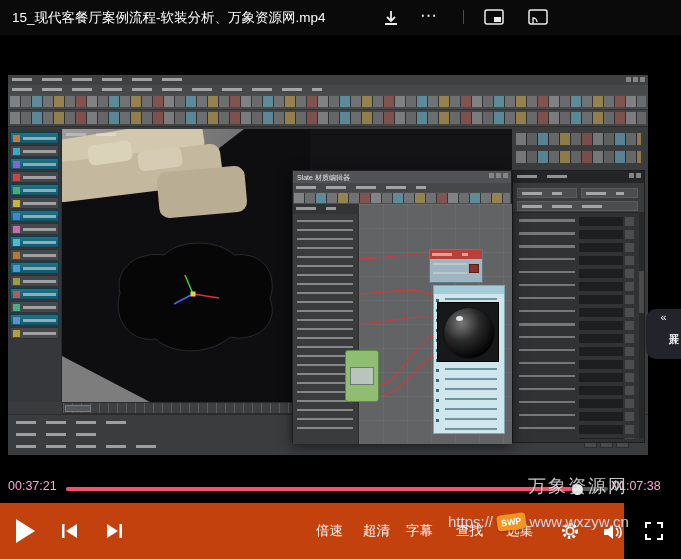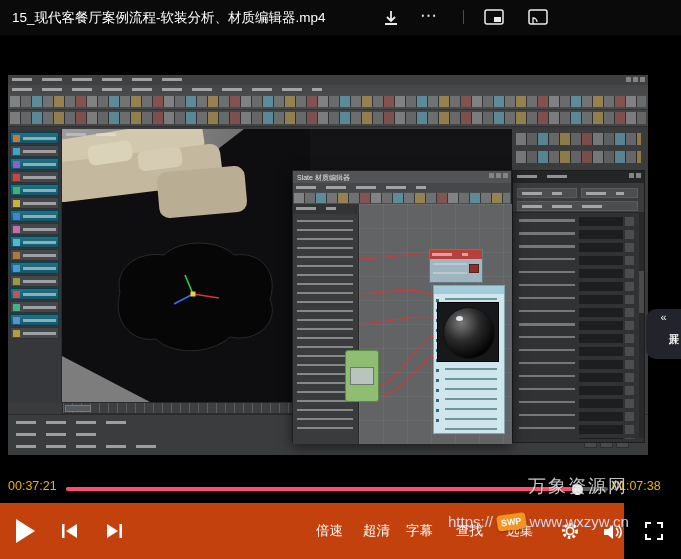--- a/index.html
+++ b/index.html
@@ -122,21 +122,21 @@
   .ov-a{top:196px;height:104px}
   .ov-b{top:309px;height:50px}
   .ov-ai-icon{position:absolute;left:5px;top:7px;width:24px;height:24px}
   .ov-lab1{position:absolute;left:0;top:34px;width:35px;font-size:10.5px}
   .ov-doc-icon{position:absolute;left:8px;top:55px;width:18px;height:18px}
   .ov-lab2{position:absolute;left:0;top:80px;width:35px;font-size:10.5px}
   .ov-exp-icon{position:absolute;left:0;top:2px;width:35px;font-size:11px;color:#fff;opacity:.95}
   .ov-exp{position:absolute;left:0;top:16px;width:35px;font-size:11px;letter-spacing:1px;writing-mode:vertical-rl}
 
   
-  .pg-time{position:absolute;top:479px;font-size:12.5px;color:#eab308;z-index:22}
+  .pg-time{position:absolute;top:479px;font-size:12.5px;color:#f9a8d4;z-index:22}
   .pg-track{position:absolute;left:66px;top:487px;width:542px;height:4px;background:rgba(165,165,165,.55);border-radius:2px;z-index:21}
   .pg-fill{position:relative;height:4px;background:#fb4d6e;border-radius:2px}
   .pg-knob{position:absolute;right:-5px;top:-3.5px;width:11px;height:11px;background:#fff;border-radius:50%;box-shadow:0 1px 3px rgba(0,0,0,.6)}
   .wm-brand{position:absolute;left:528px;top:474px;font-size:18px;letter-spacing:2px;color:rgba(238,238,238,.82);
             text-shadow:0 1px 2px rgba(0,0,0,.35);z-index:23;white-space:nowrap}
 
   
   .controlbar{position:absolute;left:0;top:503px;width:624px;height:56px;background:#c2410c;z-index:25}
   .cb-play{position:absolute;left:16px;top:16px;width:0;height:0;border-left:19px solid #fff;
            border-top:12px solid transparent;border-bottom:12px solid transparent}
@@ -146,21 +146,21 @@
           font-size:15px;color:rgba(212,230,255,.9);z-index:2;white-space:nowrap}
   .wm-badge{background:#f5941e;color:#fff;font-weight:700;font-size:9px;padding:3px 4px;border-radius:4px;
             transform:rotate(-8deg);display:inline-block;box-shadow:0 1px 2px rgba(0,0,0,.4)}
 </style>
 </head>
 <body>
 
 <div class="stage">
 
   <div class="topbar">
-    <div class="tb-title">15_现代客餐厅案例流程-软装分析、材质编辑器.mp4</div>
+    <div class="tb-title">15_现代客餐厅案例流程-软装分析、万象资源网.mp4</div>
     <svg class="tb-ic" style="left:382px" width="18" height="18" viewBox="0 0 18 18">
       <path d="M9 2 V11 M5 8 L9 12 L13 8 M3 15 H15" stroke="#fff" stroke-width="1.8" fill="none"></path>
     </svg>
     <div class="tb-more">⋯</div>
     <div class="tb-div"></div>
     <svg class="tb-ic" style="left:484px" width="20" height="16" viewBox="0 0 20 16">
       <rect x="1" y="1" width="18" height="14" rx="2" fill="none" stroke="#fff" stroke-width="1.5"></rect>
       <rect x="10" y="8" width="7" height="5" fill="#fff"></rect>
     </svg>
     <svg class="tb-ic" style="left:528px" width="20" height="16" viewBox="0 0 20 16">

